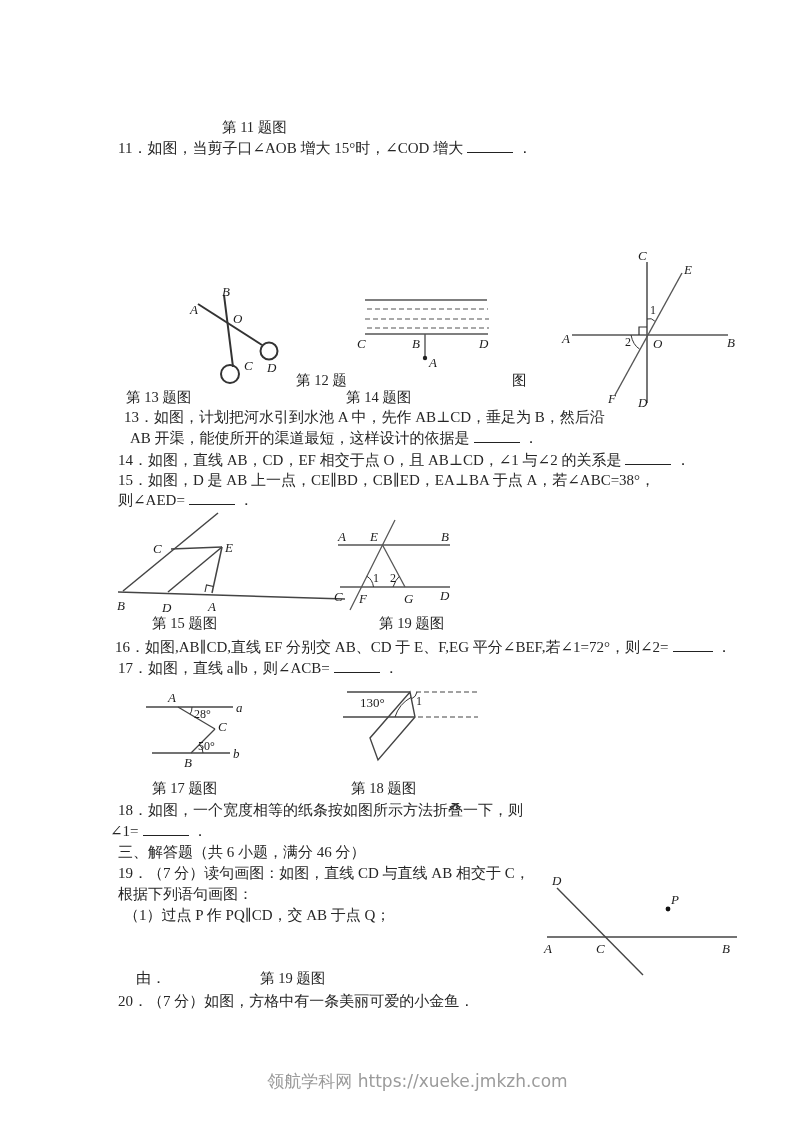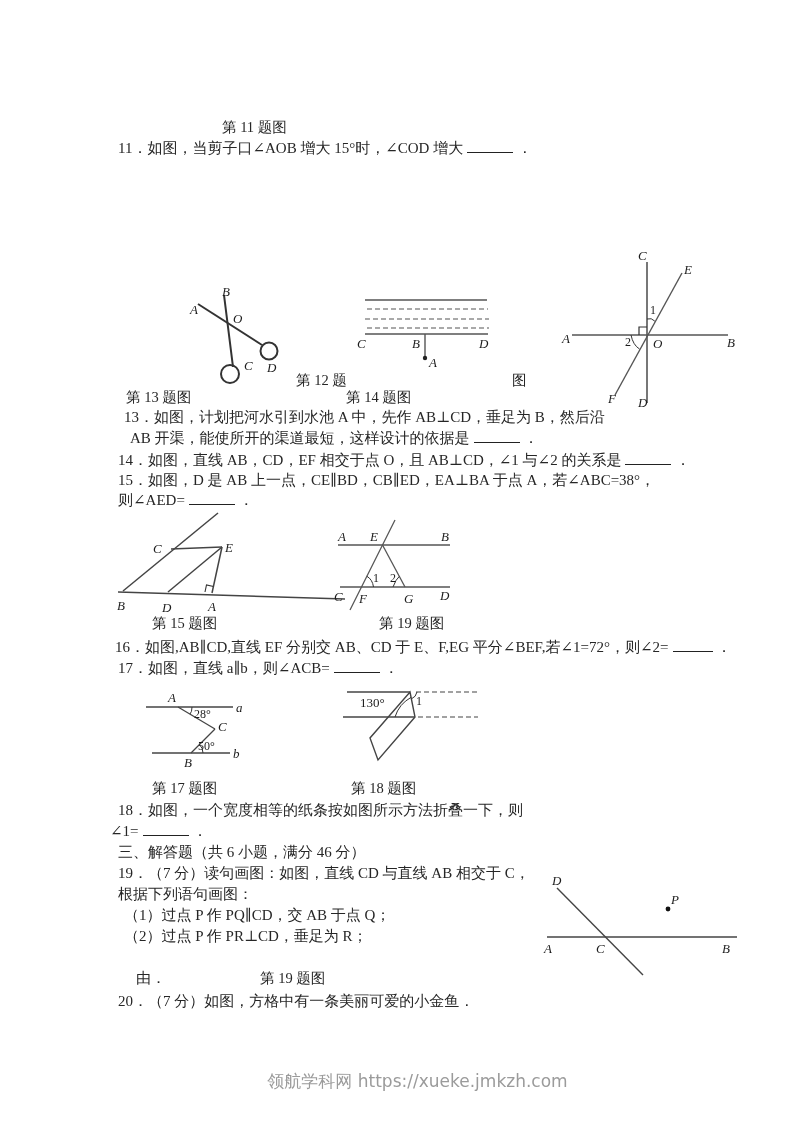--- a/index.html
+++ b/index.html
@@ -165,21 +165,20 @@
   <div class="cap" style="left:351px;top:779px">第 18 题图</div>
 
   <div class="line" style="left:118px;top:801px">18．如图，一个宽度相等的纸条按如图所示方法折叠一下，则</div>
   <div class="line" style="left:110px;top:822px"><span>∠1=</span><span class="blank"></span><span>．</span></div>
 
   <div class="line" style="left:118px;top:843px">三、解答题（共 6 小题，满分 46 分）</div>
 
   <div class="line" style="left:118px;top:864px">19．（7 分）读句画图：如图，直线 CD 与直线 AB 相交于 C，</div>
   <div class="line" style="left:118px;top:885px">根据下列语句画图：</div>
   <div class="line" style="left:124px;top:906px">（1）过点 P 作 PQ∥CD，交 AB 于点 Q；</div>
-  <div class="line" style="left:124px;top:927px">（2）过点 P 作 PR⊥CD，垂足为 R；</div>
   <div class="line" style="left:136px;top:969px">由．</div>
   <div class="cap" style="left:260px;top:969px">第 19 题图</div>
 
   <svg style="left:538px;top:863px" width="205" height="120" viewBox="0 0 205 120">
     <g stroke="#444" stroke-width="1.4" fill="none">
       <line x1="9" y1="74" x2="199" y2="74"></line>
       <line x1="19" y1="25" x2="105" y2="112"></line>
     </g>
     <circle cx="130" cy="46" r="2.4" fill="#111"></circle>
     <text x="14" y="22">D</text>

